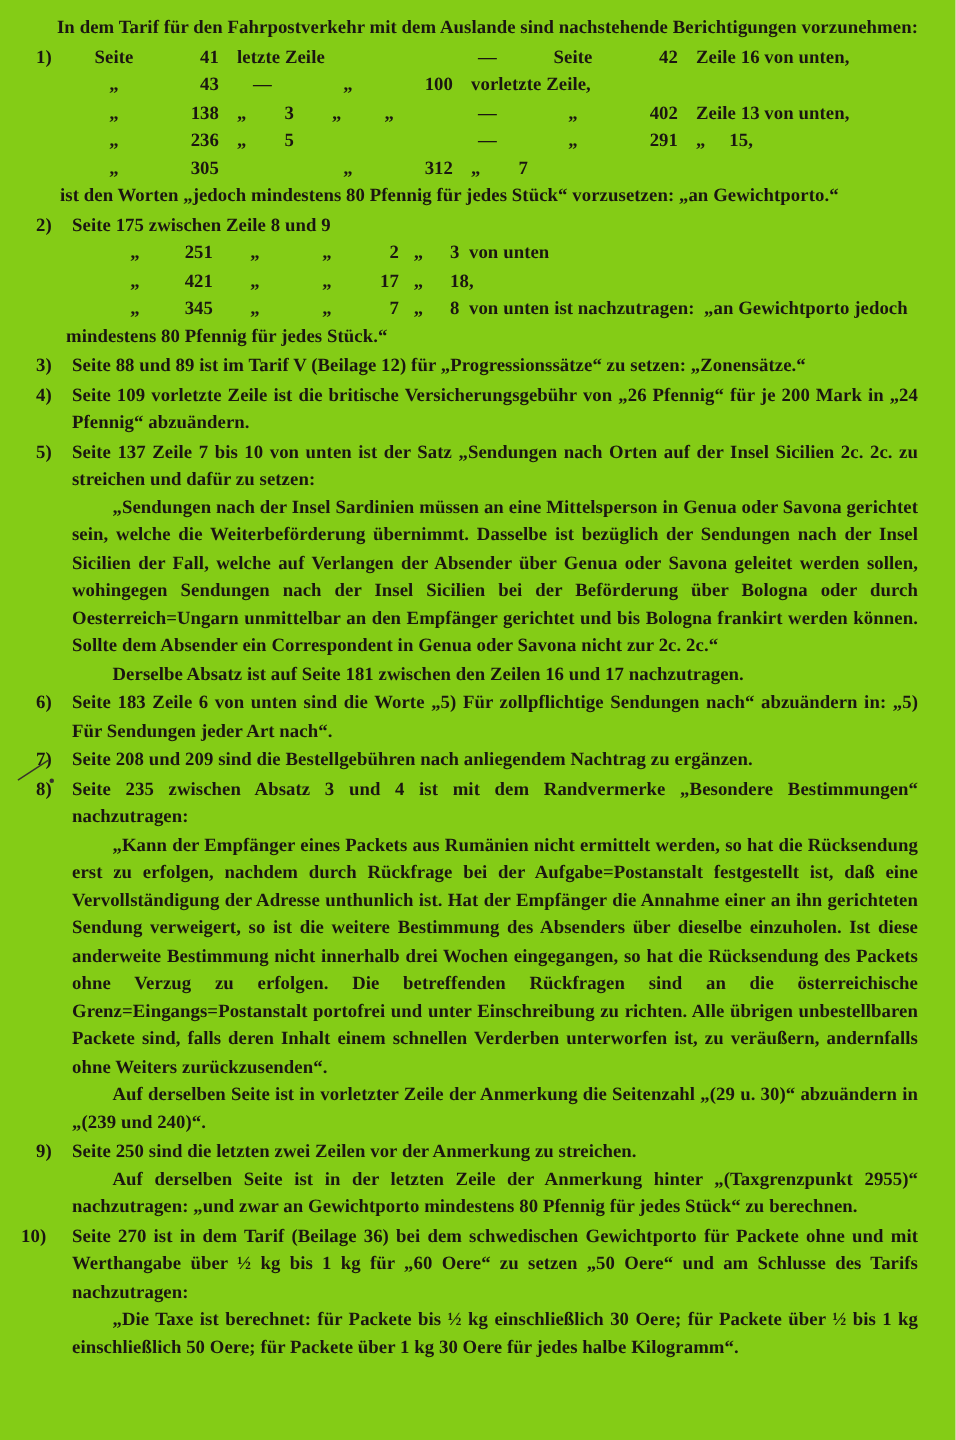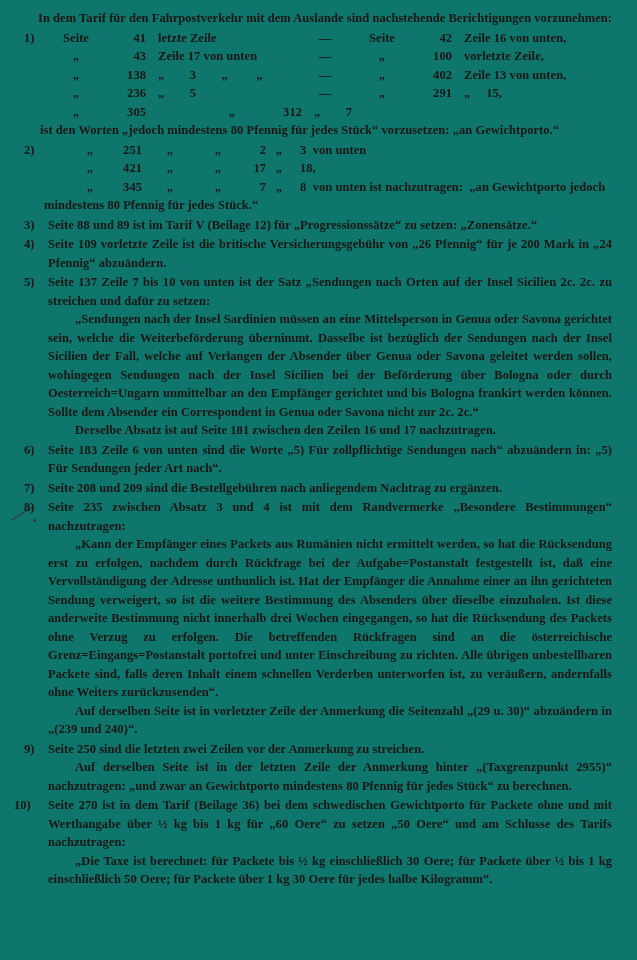--- a/index.html
+++ b/index.html
@@ -5,21 +5,21 @@
   html, body {
     margin: 0;
     padding: 0;
     background: #f3f2ee;
   }
   .page {
     position: relative;
     width: 637px;
     height: 960px;
     box-sizing: border-box;
-    background: #0f766e;
+    background: #84cc16;
     color: #1b1611;
     font-family: "Liberation Serif", "DejaVu Serif", serif;
     font-weight: 700;
     font-size: 12.5px;
     line-height: 18.5px;
     padding: 9px 25px 0 48px;
     overflow: hidden;
     letter-spacing: 0.05px;
   }
   p { margin: 0; text-align: justify; }
@@ -92,21 +92,20 @@
         <span class="cb">41</span>
         <span class="cc">letzte Zeile</span>
         <span class="cd">—</span>
         <span class="ce">Seite</span>
         <span class="cf">42</span>
         <span class="cg">Zeile 16 von unten,</span>
       </div>
       <div class="t1row">
         <span class="ca">„</span>
         <span class="cb">43</span>
-        <span class="cc">Zeile 17 von unten</span>
         <span class="cd">—</span>
         <span class="ce">„</span>
         <span class="cf">100</span>
         <span class="cg">vorletzte Zeile,</span>
       </div>
       <div class="t1row">
         <span class="ca">„</span>
         <span class="cb">138</span>
         <span class="cc">„        3        „         „</span>
         <span class="cd">—</span>
@@ -130,20 +129,21 @@
         <span class="ce">„</span>
         <span class="cf">312</span>
         <span class="cg">„        7</span>
       </div>
     </div>
     <p class="outdent1 fit">ist den Worten „jedoch mindestens 80 Pfennig für jedes Stück“ vorzusetzen: „an Gewichtporto.“</p>
   </section>
 
   <section class="item">
     <span class="num">2)</span>
+    <p>Seite 175 zwischen Zeile 8 und 9</p>
     <div>
       <div class="t2row">
         <span class="d1">„</span>
         <span class="d2">251</span>
         <span class="d3">„</span>
         <span class="d4">„</span>
         <span class="d5">2</span>
         <span class="d6">„</span>
         <span class="d7">3  von unten</span>
       </div>

